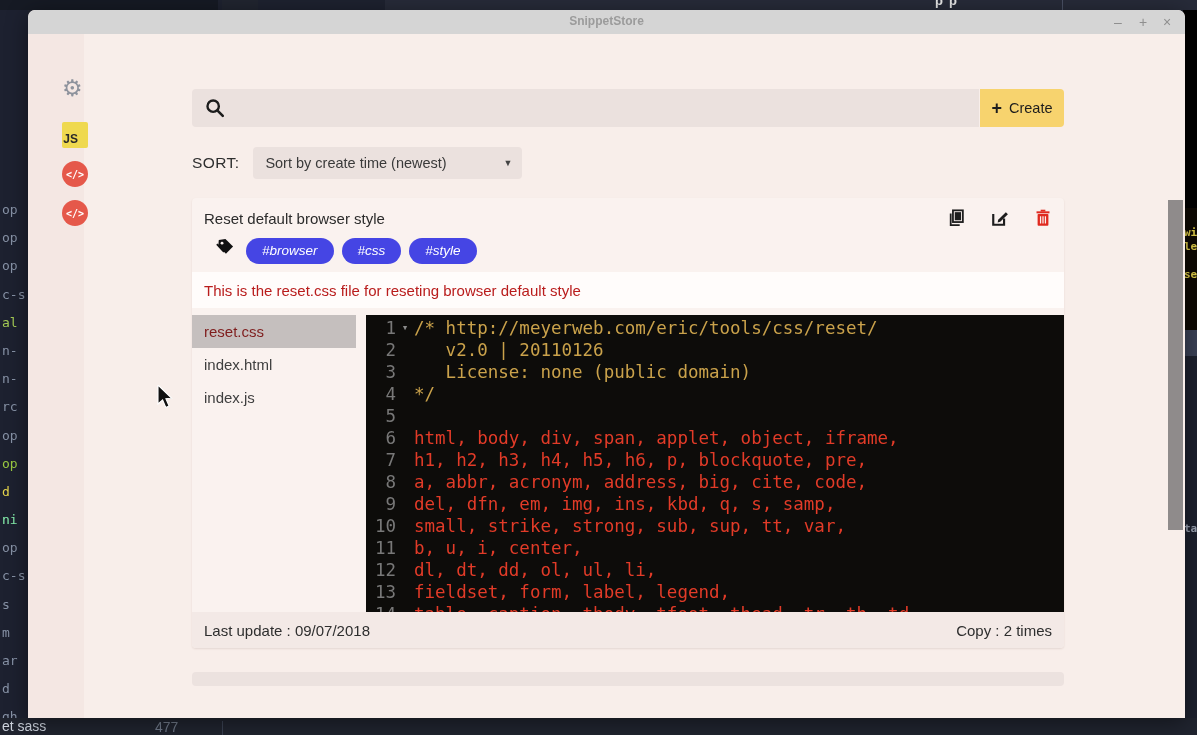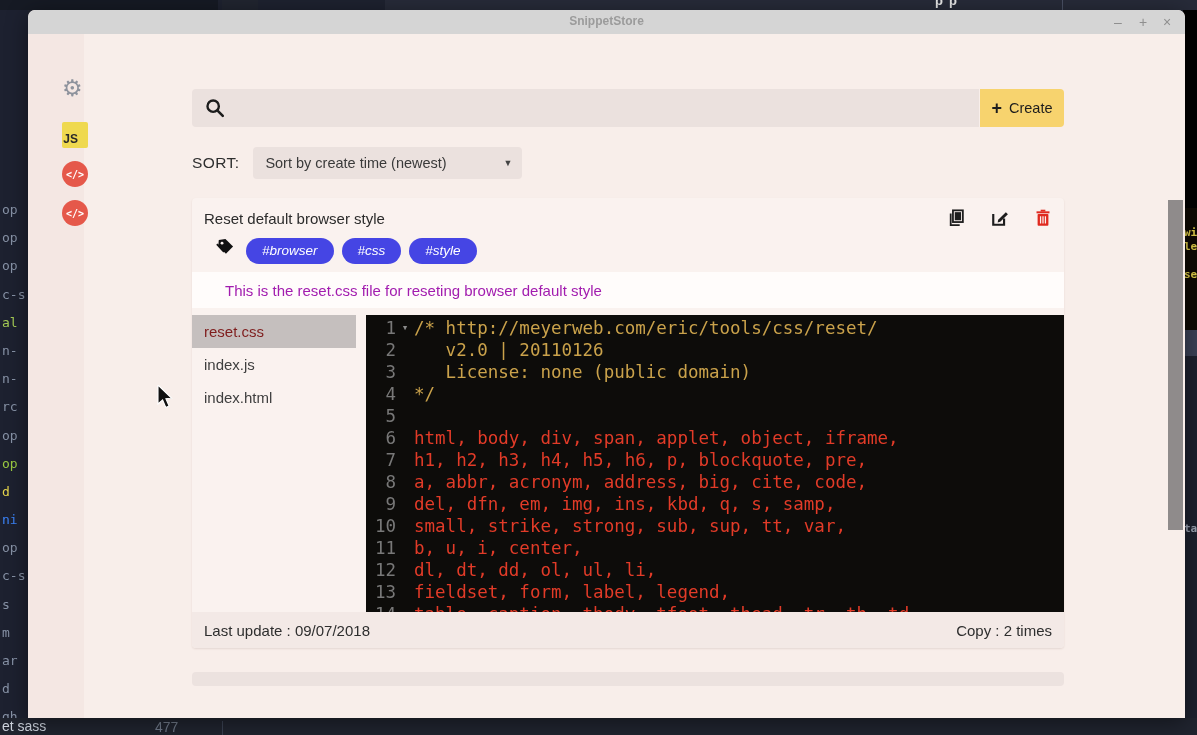--- a/index.html
+++ b/index.html
@@ -77,21 +77,21 @@
   .action-icon { width:18px; height:18px; cursor:pointer; }
 
   .tags-row { position:absolute; left:12px; top:40px; width:872px; height:34px; display:flex; padding-left:11px; }
   .tag-icon { width:19px; height:19px; margin-right:12px; }
   .tags { display:flex; gap:8px; }
   .tag-pill { height:26px; line-height:26px; padding:0 16px; border-radius:13px; background:#4545e4;
               color:#fff; font-style:italic; font-size:13.5px; cursor:pointer; }
 
   .desc-row { position:absolute; left:0; top:74px; width:872px; height:36px; background:#fffcfb;
               display:flex; align-items:center; }
-  .desc-text { font-size:15px; color:#a21caf; padding-left:12px;margin-left:21px; }
+  .desc-text { font-size:15px; color:#b91c1c; padding-left:12px; }
 
   .content-row { position:absolute; left:0; top:110px; width:872px; height:304px; }
   .file-list { position:absolute; left:0; top:7px; width:164px; }
   .file-item { height:33px; line-height:33px; padding-left:12px; font-size:15px; color:#3f3f3f; cursor:pointer; }
   .file-item.selected { background:#c5bfbe; color:#7f1d1d; }
 
   .code-area { position:absolute; left:174px; top:7px; width:698px; height:297px; background:#0d0c0a;
                overflow:hidden; padding-top:2px; }
   .code-row { display:flex; height:22px; line-height:22px; font-family:"DejaVu Sans Mono",monospace; font-size:17.5px; }
   .ln { width:30px; text-align:right; color:#787878; flex:0 0 auto; }
@@ -139,21 +139,21 @@
     <div class="lfrag" style="color: rgb(135, 146, 166);">n-</div>
 
     <div class="lfrag" style="color: rgb(135, 146, 166);">rc</div>
 
     <div class="lfrag" style="color: rgb(135, 146, 166);">op</div>
 
     <div class="lfrag" style="color: rgb(155, 204, 65);">op</div>
 
     <div class="lfrag" style="color: rgb(229, 212, 76);">d</div>
 
-    <div class="lfrag" style="color: #3b82f6;">ni</div>
+    <div class="lfrag" style="color: #86efac;">ni</div>
 
     <div class="lfrag" style="color: rgb(135, 146, 166);">op</div>
 
     <div class="lfrag" style="color: rgb(135, 146, 166);">c-s</div>
 
     <div class="lfrag" style="color: rgb(135, 146, 166);">s</div>
 
     <div class="lfrag" style="color: rgb(135, 146, 166);">m</div>
 
     <div class="lfrag" style="color: rgb(135, 146, 166);">ar</div>
@@ -269,25 +269,25 @@
     </div>
 
     <div class="content-row">
       <div class="file-list">
 
           <div class="file-item selected">
             <span>reset.css</span>
           </div>
 
           <div class="file-item">
+            <span>index.html</span>
+          </div>
+
+          <div class="file-item">
             <span>index.js</span>
-          </div>
-
-          <div class="file-item">
-            <span>index.html</span>
           </div>
         </div>
 
       <div class="code-area">
 
           <div class="code-row comment">
             <span class="ln">1</span>
             <span class="fold">▾</span>
             <span class="ct">/* http://meyerweb.com/eric/tools/css/reset/</span>
           </div>

